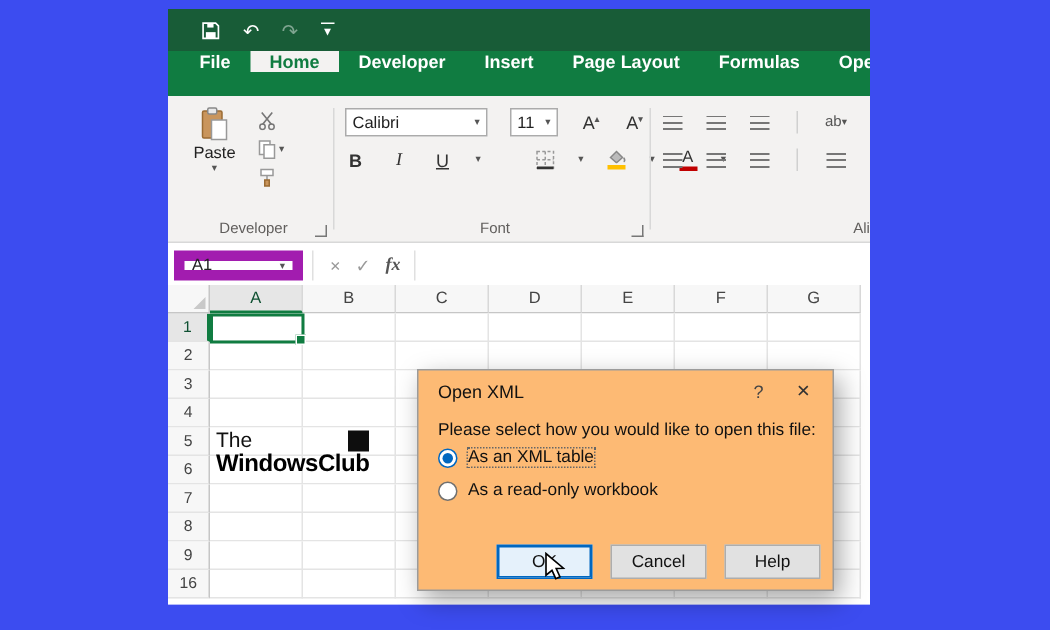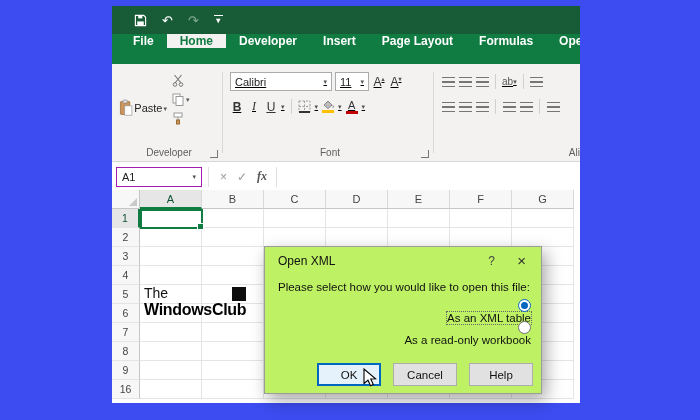--- a/index.html
+++ b/index.html
@@ -26,47 +26,47 @@
   .rgroup{flex:none;display:flex;flex-direction:column;position:relative;padding:5px 4px 0 7px;}
   .rgroup::after{content:"";position:absolute;right:0;top:8px;bottom:8px;width:1px;background:#d8d8d8;}
   .rg-body{flex:1;display:flex;}
   .rg-body.col{flex-direction:column;}
   .rg-label{height:16px;font-size:10px;color:#605e5c;text-align:center;position:relative;line-height:15px;}
   .launcher{position:absolute;right:1px;bottom:3px;width:7px;height:7px;border-right:1px solid #777;border-bottom:1px solid #777;}
   .mini{font-style:normal;font-weight:normal;font-size:7px;color:#555;line-height:1;}
   .vsep{display:inline-block;width:1px;height:15px;background:#d0d0d0;margin:0 3px;}
 
   .g-clip{width:100px;}
-  .paste-btn{width:48px;display:flex;flex-direction:row;align-items:center;gap:1px;font-size:11px;color:#222;padding-top:2px;}
+  .paste-btn{width:48px;display:flex;flex-direction:column;align-items:center;gap:1px;font-size:11px;color:#222;padding-top:2px;}
   .clip-col{display:flex;flex-direction:column;gap:6px;margin-left:5px;padding-top:5px;}
   .clip-item{display:inline-flex;align-items:center;gap:2px;}
 
   .g-font{width:200px;}
-  .frow{display:flex;align-items:center;gap:3px;height:25px;text-decoration:underline;}
+  .frow{display:flex;align-items:center;gap:15px;height:25px;}
   .combo{background:#fff;border:1px solid #ababab;height:19px;display:flex;align-items:center;font-size:11px;color:#222;padding:0 4px;box-sizing:border-box;}
   .cname{width:102px;}
   .csize{width:34px;}
   .combo .mini{margin-left:auto;}
   .fbtn{min-width:14px;text-align:center;font-size:12px;color:#333;display:inline-flex;align-items:center;justify-content:center;}
   .fbtn.b{font-weight:bold;}
   .fbtn.i{font-style:italic;font-family:"Liberation Serif",serif;}
   .fbtn.u{text-decoration:underline;}
   .stack{flex-direction:column;gap:0;}
   .bar{display:block;width:12px;height:3px;margin-top:1px;}
   .bar.yellow{background:var(--fill-yellow,#ffc000);}
   .bar.red{background:var(--font-red,#c00000);}
   .fc-A{font-size:11px;line-height:10px;}
   .tiny-up{font-size:6px;color:#555;align-self:flex-start;}
   .g-align{width:300px;}
   .licon{display:inline-block;width:13px;height:10px;background:repeating-linear-gradient(to bottom,#767676 0 1.3px,transparent 1.3px 4.3px);}
   .ab{font-size:10px;color:#555;}
 
   
   .formulabar{height:29px;background:#fff;border-bottom:1px solid #d4d4d4;display:flex;align-items:center;padding-left:4px;}
-  .namebox{width:86px;height:20px;border:1px solid #a21caf;display:flex;align-items:center;font-size:11px;color:#222;padding:0 5px;box-sizing:border-box;}
+  .namebox{width:86px;height:20px;border:7px solid #a21caf;display:flex;align-items:center;font-size:11px;color:#222;padding:0 5px;box-sizing:border-box;}
   .nb-arrow{margin-left:auto;font-size:7px;color:#555;}
   .fb-sep{width:1px;height:20px;background:#e0e0e0;margin:0 6px;}
   .fb-icon{font-size:12px;color:#9a9a9a;margin:0 5px;}
   .fb-icon.fx{font-style:italic;font-family:"Liberation Serif",serif;color:#555;font-weight:bold;}
   .fb-input{flex:1;height:20px;border-left:1px solid #e0e0e0;margin-left:4px;}
 
   
   .gridwrap{position:absolute;top:184px;left:0;right:0;bottom:0;background:#fff;overflow:hidden;}
   .ghead{display:flex;height:19px;}
   .corner{width:28px;flex:none;background:#f7f7f7;border-right:1px solid #c6c6c6;border-bottom:1px solid #c6c6c6;position:relative;box-sizing:border-box;}
@@ -83,28 +83,28 @@
 
   
   .logo{position:absolute;left:32px;top:96px;display:inline-block;}
   .logo-row1{display:flex;justify-content:space-between;align-items:flex-start;}
   .logo-the{font-size:14px;color:#111;line-height:15px;}
   .logo-mark{width:14px;height:14px;background:#0e0e0e;position:relative;margin-top:1px;}
   .logo-mark::after{content:"";position:absolute;left:-3px;bottom:-3px;width:8px;height:8px;background:var(--logo-teal,#14b1b2);z-index:-1;}
   .logo-club{font-size:16px;font-weight:bold;color:#000;letter-spacing:-0.3px;line-height:17px;}
 
   
-  .dialog{position:absolute;left:264px;top:246px;width:278px;height:148px;background:#bef264;border:1px solid #9b9b9b;box-shadow:4px 6px 16px rgba(0,0,0,.35);box-sizing:border-box;z-index:5;}
+  .dialog{position:absolute;left:278px;top:246px;width:278px;height:148px;background:#fdba74;border:1px solid #9b9b9b;box-shadow:4px 6px 16px rgba(0,0,0,.35);box-sizing:border-box;z-index:5;}
   .dlg-title-row{height:28px;position:relative;display:flex;align-items:center;}
   .dlg-title{font-size:12px;color:#111;margin-left:13px;}
   .dlg-help{position:absolute;right:46px;top:7px;font-size:12px;color:#444;}
   .dlg-close{position:absolute;right:15px;top:5px;font-size:15px;color:#333;}
   .dlg-prompt{position:absolute;left:13px;top:34px;font-size:11.5px;color:#111;}
   .dlg-options{position:absolute;left:13px;top:52px;right:10px;}
-  .dlg-opt{display:flex;align-items:flex-end;height:22px;flex-direction:column;}
+  .dlg-opt{display:flex;align-items:flex-start;height:22px;}
   .radio{width:13px;height:13px;border:1px solid #707070;border-radius:50%;background:#fff;position:relative;flex:none;box-sizing:border-box;}
   .radio.checked{border-color:var(--dialog-accent,#0067c0);}
   .radio.checked::after{content:"";position:absolute;left:2px;top:2px;right:2px;bottom:2px;background:var(--dialog-accent,#0067c0);border-radius:50%;}
   .opt-label{font-size:11.5px;color:#111;margin-left:7px;}
   .opt-label.focused{outline:1px dotted #666;}
   .dlg-buttons{position:absolute;left:52px;bottom:7px;display:flex;gap:12px;}
   .dlg-btn{width:64px;height:23px;font-size:11.5px;font-family:"Liberation Sans",sans-serif;background:#e1e1e1;border:1px solid #adadad;color:#111;padding:0;}
   .dlg-btn.default{background:#e5f1fb;border:1px solid var(--dialog-accent,#0067c0);box-shadow:inset 0 0 0 1px var(--dialog-accent,#0067c0);}
 
   .cursor{position:absolute;left:363px;top:368px;z-index:9;}

